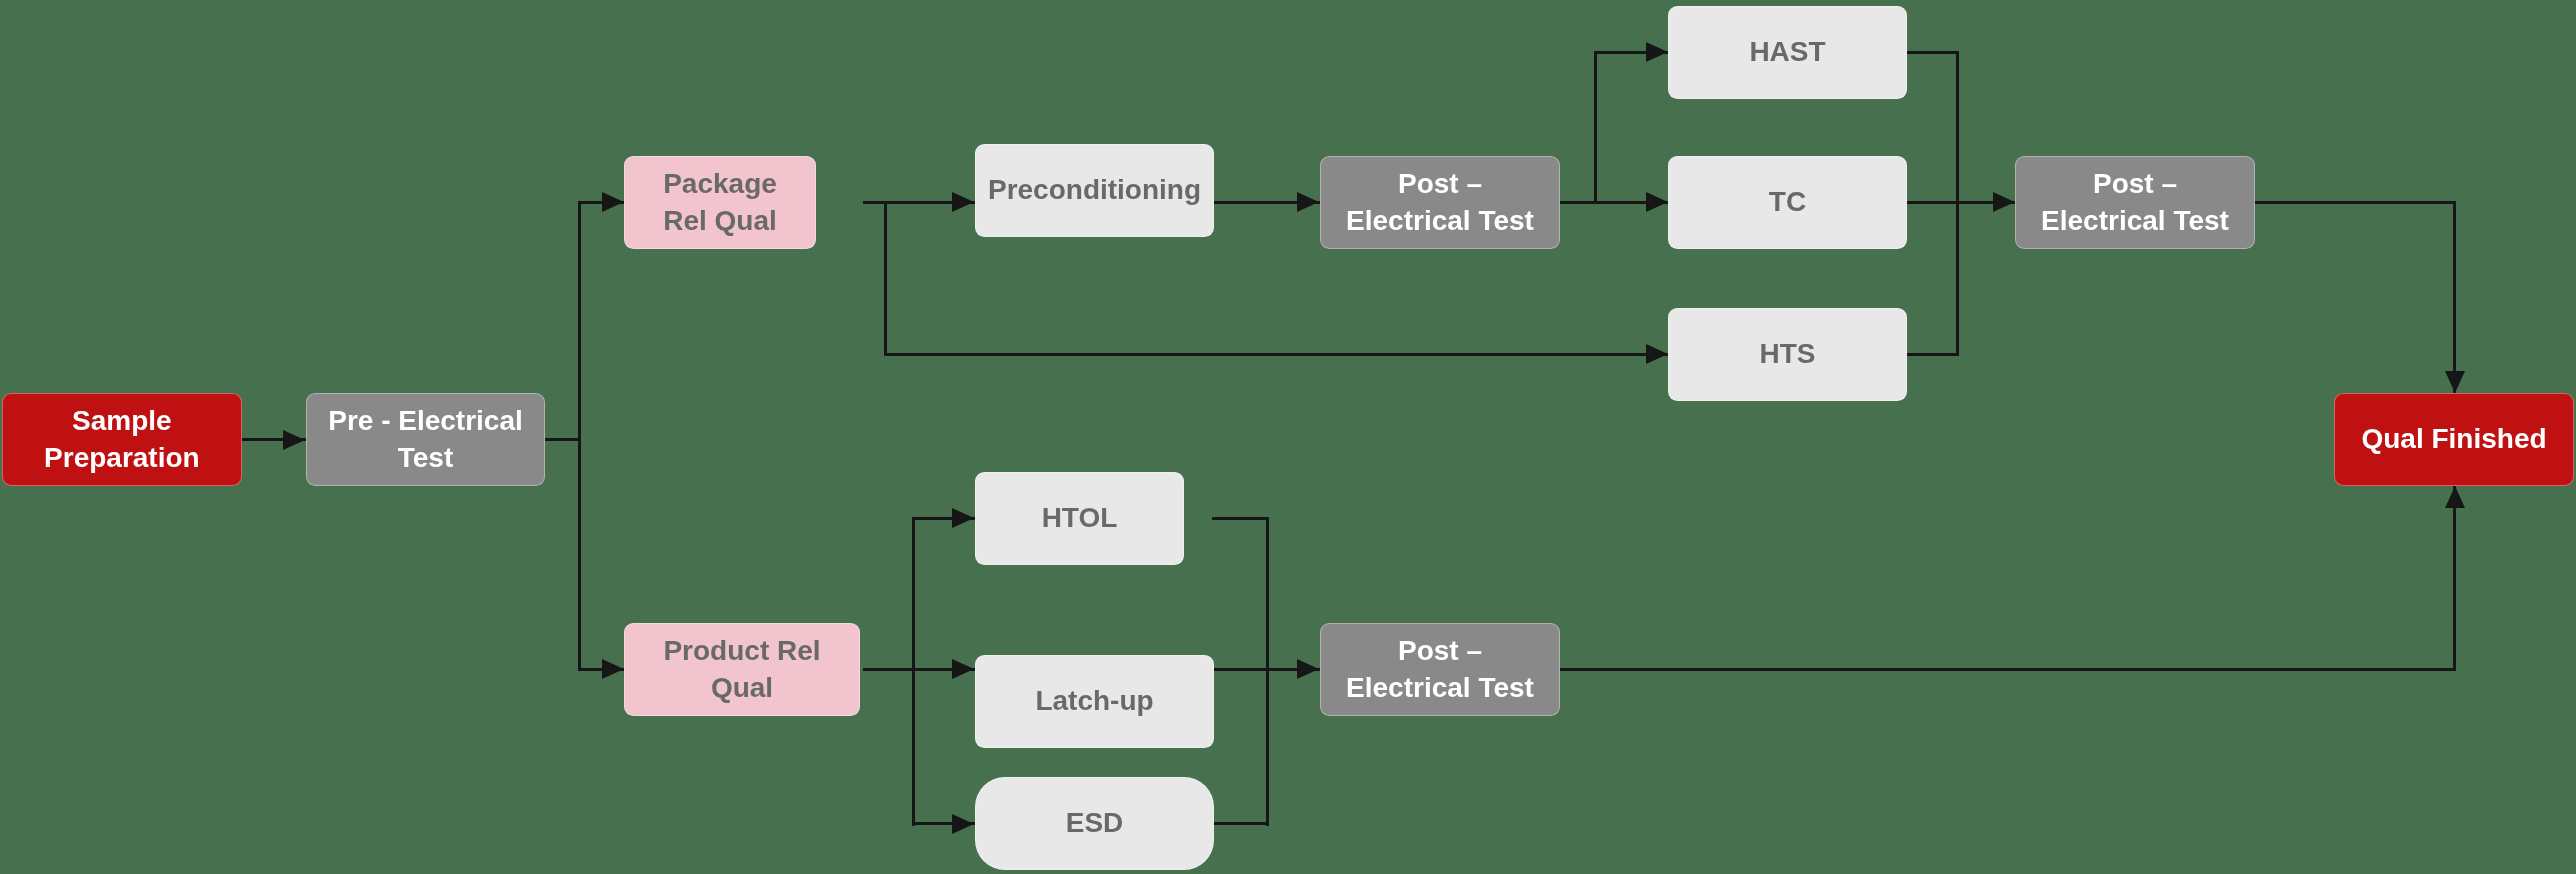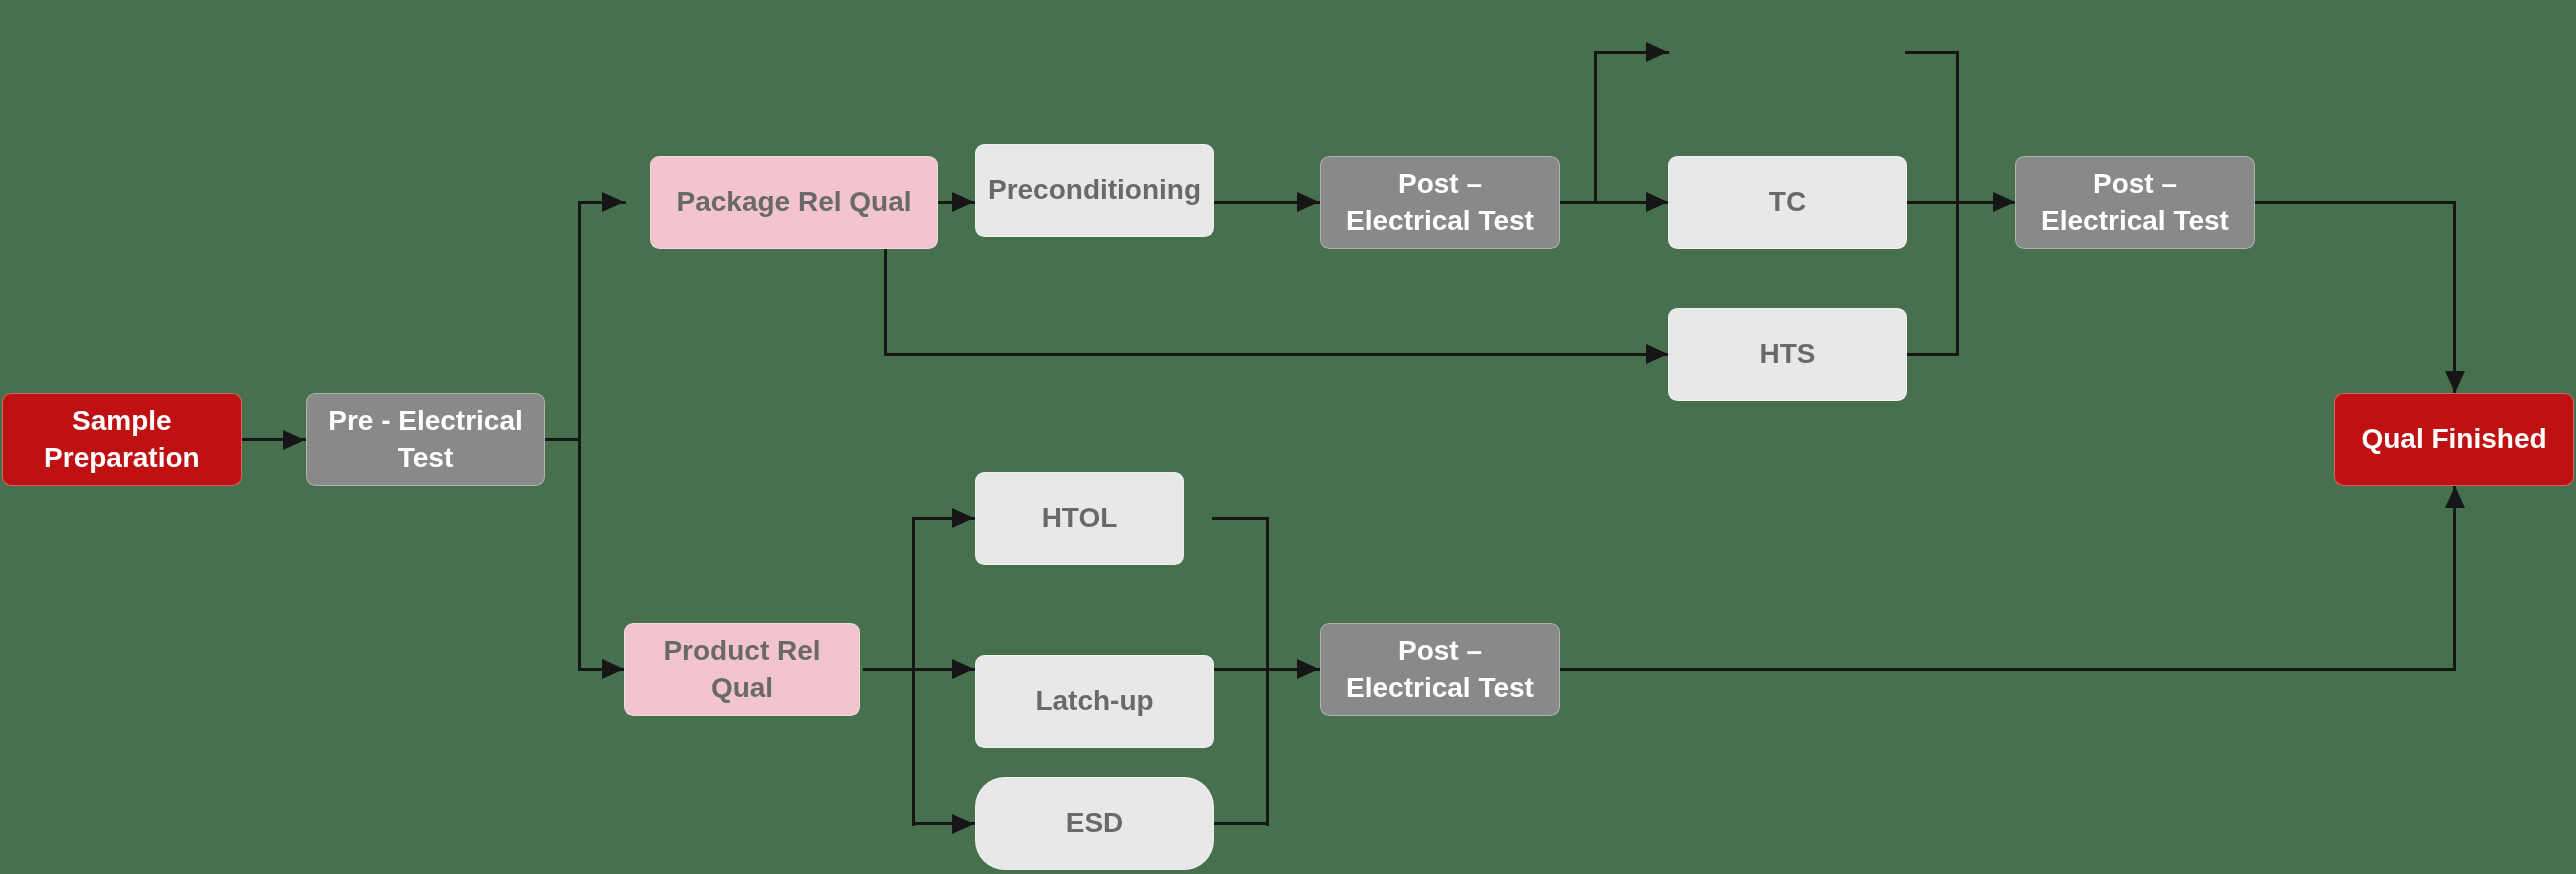--- a/index.html
+++ b/index.html
@@ -98,28 +98,31 @@
     <div class="arrowhead arrow-right" style="left: 1297px; top: 659px;"></div>
     <div class="edge-seg" style="left: 1559px; top: 668px; width: 897px; height: 2.8px;"></div>
     <div class="edge-seg" style="left: 2453px; top: 485px; width: 2.8px; height: 185px;"></div>
     <div class="arrowhead arrow-up" style="left: 2445px; top: 486px;"></div>
     <div class="node kind-red" style="left: 1.9px; top: 393px; width: 240px; height: 93px;">
       <span>Sample Preparation</span>
     </div>
     <div class="node kind-gray" style="left: 306px; top: 393px; width: 239px; height: 93px; align-items: center;">
       <span>Pre - Electrical Test</span>
     </div>
-    <div class="node kind-pink" style="left: 624px; top: 156px; width: 288px; height: 93px; margin-left: 26px;">
+    <div class="node kind-pink" style="left: 624px; top: 156px; width: 192px; height: 93px;">
       <span>Package Rel Qual</span>
     </div>
     <div class="node kind-light" style="left: 975px; top: 144px; width: 239px; height: 93px;">
       <span>Preconditioning</span>
     </div>
     <div class="node kind-gray" style="left: 1320px; top: 156px; width: 240px; height: 93px;">
       <span>Post – Electrical Test</span>
+    </div>
+    <div class="node kind-light" style="left: 1668px; top: 5.6px; width: 239px; height: 93px;">
+      <span>HAST</span>
     </div>
     <div class="node kind-light" style="left: 1668px; top: 156px; width: 239px; height: 93px;">
       <span>TC</span>
     </div>
     <div class="node kind-light" style="left: 1668px; top: 308px; width: 239px; height: 93px; align-items: center;">
       <span>HTS</span>
     </div>
     <div class="node kind-gray" style="left: 2015px; top: 156px; width: 240px; height: 93px;">
       <span>Post – Electrical Test</span>
     </div>

